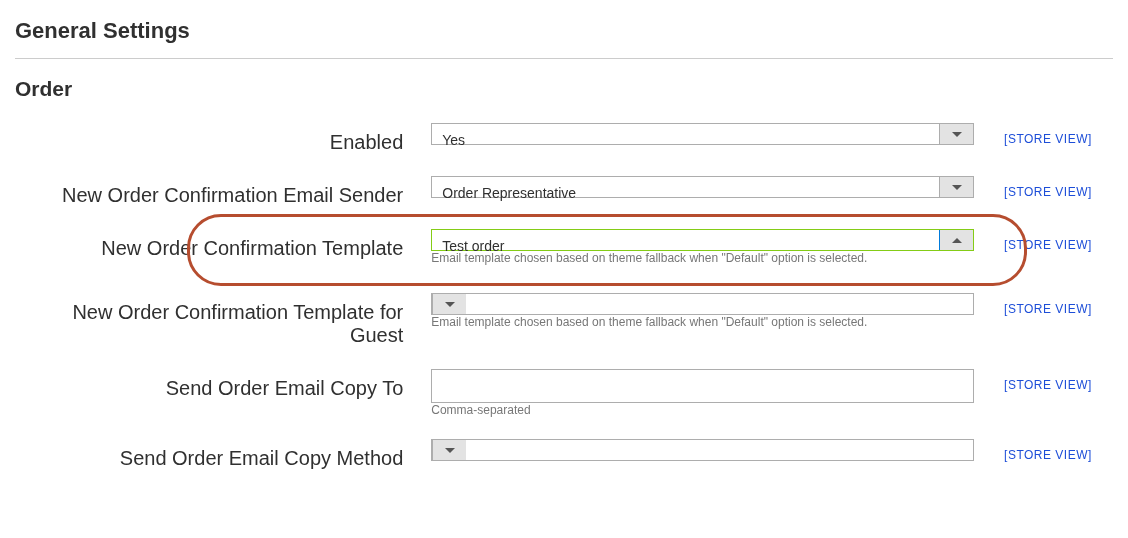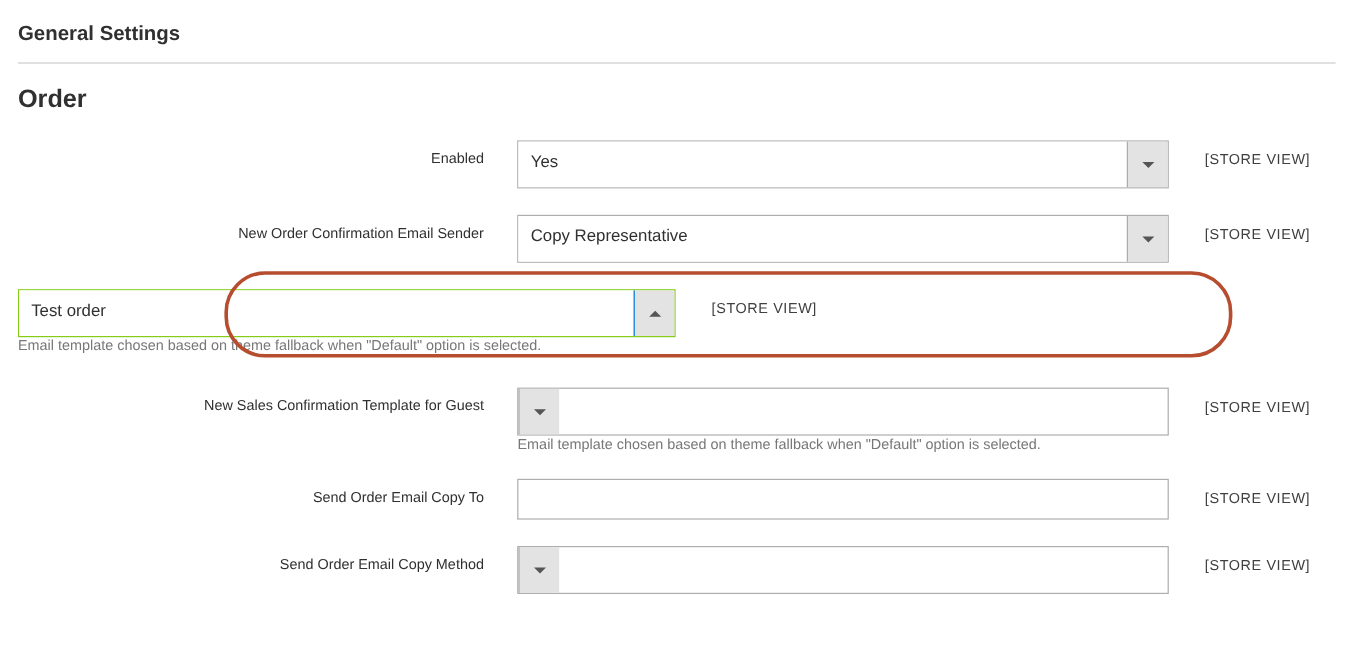--- a/index.html
+++ b/index.html
@@ -9,21 +9,21 @@
     }
     body {
       font-family: 'Helvetica Neue', Helvetica, Arial, sans-serif;
       background: #fff;
       color: #333;
       font-size: 14px;
       width: 1128px;
       padding: 10px 15px;
     }
     .section-title {
-      font-size: 17px;
+      font-size: 22px;
       font-weight: 600;
       color: #303030;
       padding: 8px 0 14px 0;
     }
     .divider {
       border: none;
       border-top: 1px solid #ccc;
       margin-bottom: 18px;
     }
     .subsection-title {
@@ -36,31 +36,31 @@
       display: flex;
       align-items: flex-start;
       margin-bottom: 22px;
       position: relative;
     }
     .field-label {
       width: 420px;
       text-align: right;
       padding-right: 28px;
       padding-top: 8px;
-      font-size: 12px;
+      font-size: 20px;
       color: #303030;
     }
     .field-control {
       width: 548px;
       position: relative;
     }
     .select-wrap {
       display: flex;
       width: 100%;
-      height: 40px;
+      height: 22px;
       border: 1px solid #adadad;
       background: #fff;
     }
     .select-wrap.focused {
       border: 1px solid #84cc16;
     }
     .select-value {
       flex: 1;
       padding: 0 10px;
       line-height: 32px;
@@ -106,21 +106,21 @@
     .hint {
       font-size: 12px;
       color: #777;
       margin-top: 0;
     }
     .scope {
       width: 140px;
       padding-top: 9px;
       padding-left: 30px;
       font-size: 12px;
-      color: #404040;
+      color: #1d4ed8;
       letter-spacing: 0.5px;
     }
     .highlight-border {
       position: absolute;
       border: 3px solid #b64d2f;
       border-radius: 34px;
       pointer-events: none;
       left: 172px;
       top: -15px;
       width: 840px;
@@ -145,60 +145,62 @@
         </div>
     </div>
   </div>
   <div class="scope">[STORE VIEW]</div>
 </div>
 
 <div class="field-row">
   <div class="field-label">New Order Confirmation Email Sender</div>
   <div class="field-control">
     <div class="select-wrap">
-      <div class="select-value">Copy Representative</div>
+      <div class="select-value">Order Representative</div>
       <div class="select-arrow">
           <div class="arrow-down"></div>
         </div>
     </div>
   </div>
   <div class="scope">[STORE VIEW]</div>
 </div>
 
 <div class="field-row" style="margin-bottom:28px;">
   <div class="highlight-border"></div>
+  <div class="field-label">New Order Confirmation Template</div>
   <div class="field-control">
     <div class="select-wrap focused">
       <div class="select-value">Test order</div>
       <div class="select-arrow focused">
           <div class="arrow-up"></div>
         </div>
     </div>
     <div class="hint">Email template chosen based on theme fallback when "Default" option is selected.</div>
   </div>
   <div class="scope">[STORE VIEW]</div>
 </div>
 
 <div class="field-row">
-  <div class="field-label">New Sales Confirmation Template for Guest</div>
+  <div class="field-label">New Order Confirmation Template for Guest</div>
   <div class="field-control">
     <div class="select-wrap">
       <div class="select-arrow">
           <div class="arrow-down"></div>
         </div>
     </div>
     <div class="hint">Email template chosen based on theme fallback when "Default" option is selected.</div>
   </div>
   <div class="scope">[STORE VIEW]</div>
 </div>
 
 <div class="field-row">
   <div class="field-label">Send Order Email Copy To</div>
   <div class="field-control">
     <input type="text" class="text-input" value="" style="">
+    <div class="hint">Comma-separated</div>
   </div>
   <div class="scope">[STORE VIEW]</div>
 </div>
 
 <div class="field-row" style="margin-bottom:0;">
   <div class="field-label">Send Order Email Copy Method</div>
   <div class="field-control">
     <div class="select-wrap">
       <div class="select-arrow">
           <div class="arrow-down"></div>

